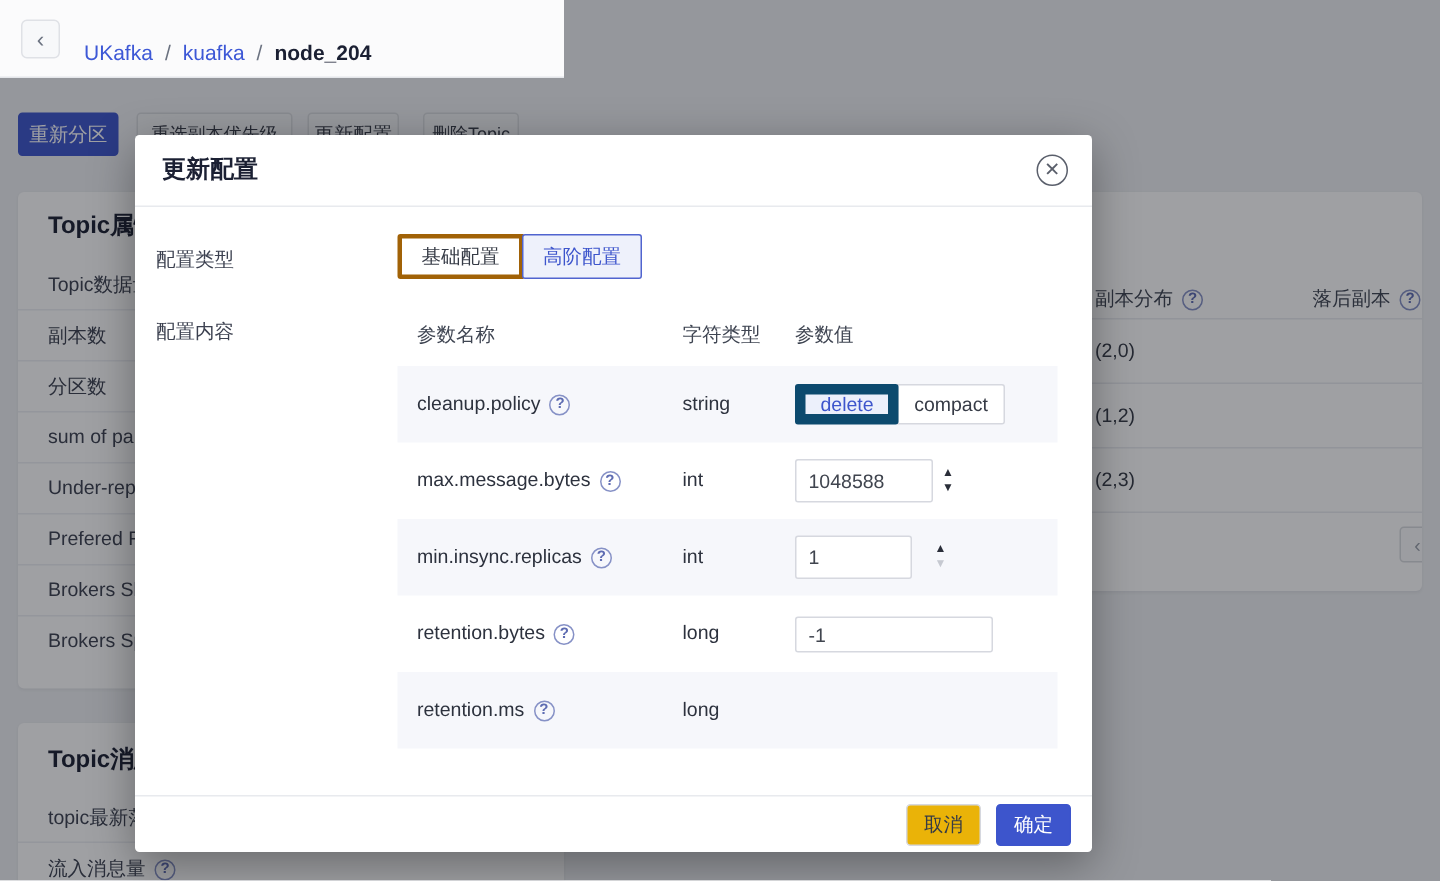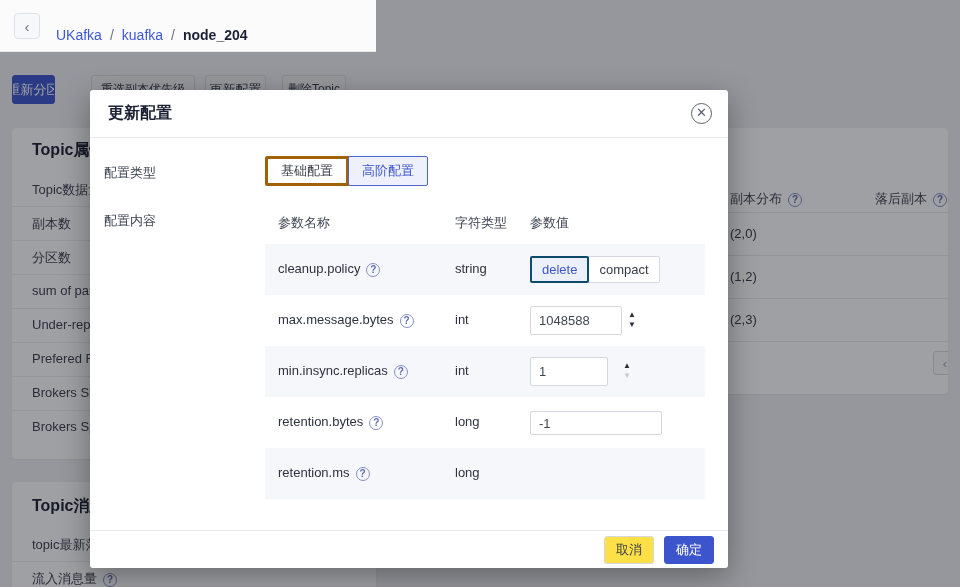--- a/index.html
+++ b/index.html
@@ -62,45 +62,45 @@
 
   .cfg-table { position:absolute; left:175px; top:124px; width:440px; }
   .cfg-head { position:relative; height:30px; }
   .cfg-head span.h { position:absolute; top:0; font-size:13px; color:#3f4552; }
   .cfg-row { position:relative; width:440px; height:51px; }
   .cfg-row.striped { background:#f6f7fb; }
   .cfg-name { position:absolute; left:13px; top:17px; font-size:13px; color:#2d323e; white-space:nowrap; }
   .cfg-type { position:absolute; left:190px; top:17px; font-size:13px; color:#2d323e; }
   .seg-group { position:absolute; left:265px; top:12px; display:flex; }
   .seg { height:27px; padding:0 10px; font-size:13px; display:flex; align-items:center; }
-  .seg-active { background:#ecf0fb; border:2px solid #0c4a6e; color:#3d55cc; border-radius:2px; z-index:1; }
+  .seg-active { background:#ecf0fb; border:7px solid #0c4a6e; color:#3d55cc; border-radius:2px; z-index:1; }
   .seg-plain { background:#ffffff; border:1px solid #d6d8df; color:#363b46; border-radius:0 2px 2px 0; margin-left:-1px; }
   .cfg-input { position:absolute; left:265px; border:1px solid #d6d8df; border-radius:2px; padding:0 8px;
     font-size:13px; color:#40454f; font-family:"Liberation Sans","DejaVu Sans",sans-serif; background:#fff; }
   .num-input { top:11px; width:92px; height:29px; }
   .num-input-sm { top:11px; width:78px; height:29px; }
   .txt-input { top:14px; width:132px; height:24px; }
   .stepper { position:absolute; display:flex; flex-direction:column; align-items:center; }
   .stepper .arr { font-size:8px; height:10px; line-height:10px; color:#2a2e39; }
   .stepper .arr.dim { color:#c6c9d1; }
 
   .modal-footer { position:absolute; left:0; bottom:0; width:100%; height:38px; border-top:1px solid #e8eaee;
     display:flex; align-items:center; justify-content:flex-end; gap:10px; padding-right:14px; }
   .m-btn { height:28px; padding:0 11px; border-radius:3px; font-size:13px; display:flex; align-items:center; }
-  .m-cancel { background:#fde047; border:1px solid #d6d8df; color:#363b46; }
+  .m-cancel { background:#eab308; border:1px solid #d6d8df; color:#363b46; }
   .m-ok { background:#3d55cc; border:1px solid #3d55cc; color:#fff; }
 </style>
 </head>
 <body>
 
 <div class="page">
 
   <div class="layer-content">
 
-    <div class="toolbar-btn btn-primary-bg" style="left:12px; width:43px;">重新分区</div>
+    <div class="toolbar-btn btn-primary-bg" style="left:12px; width:67px;">重新分区</div>
     <div class="toolbar-btn btn-plain-bg" style="left:91px; width:104px; font-size:12px;">重选副本优先级</div>
     <div class="toolbar-btn btn-plain-bg" style="left:205px; width:61px;">更新配置</div>
     <div class="toolbar-btn btn-plain-bg" style="left:282px; width:64px; font-size:12px;">删除Topic</div>
 
     <div class="card" style="left:12px; top:128px; width:364px; height:331px;">
       <div class="card-title" style="top:12px;">Topic属性</div>
 
       <div class="attr-row" style="top:45px;">
           <span class="attr-label">Topic数据量</span>
         </div>

